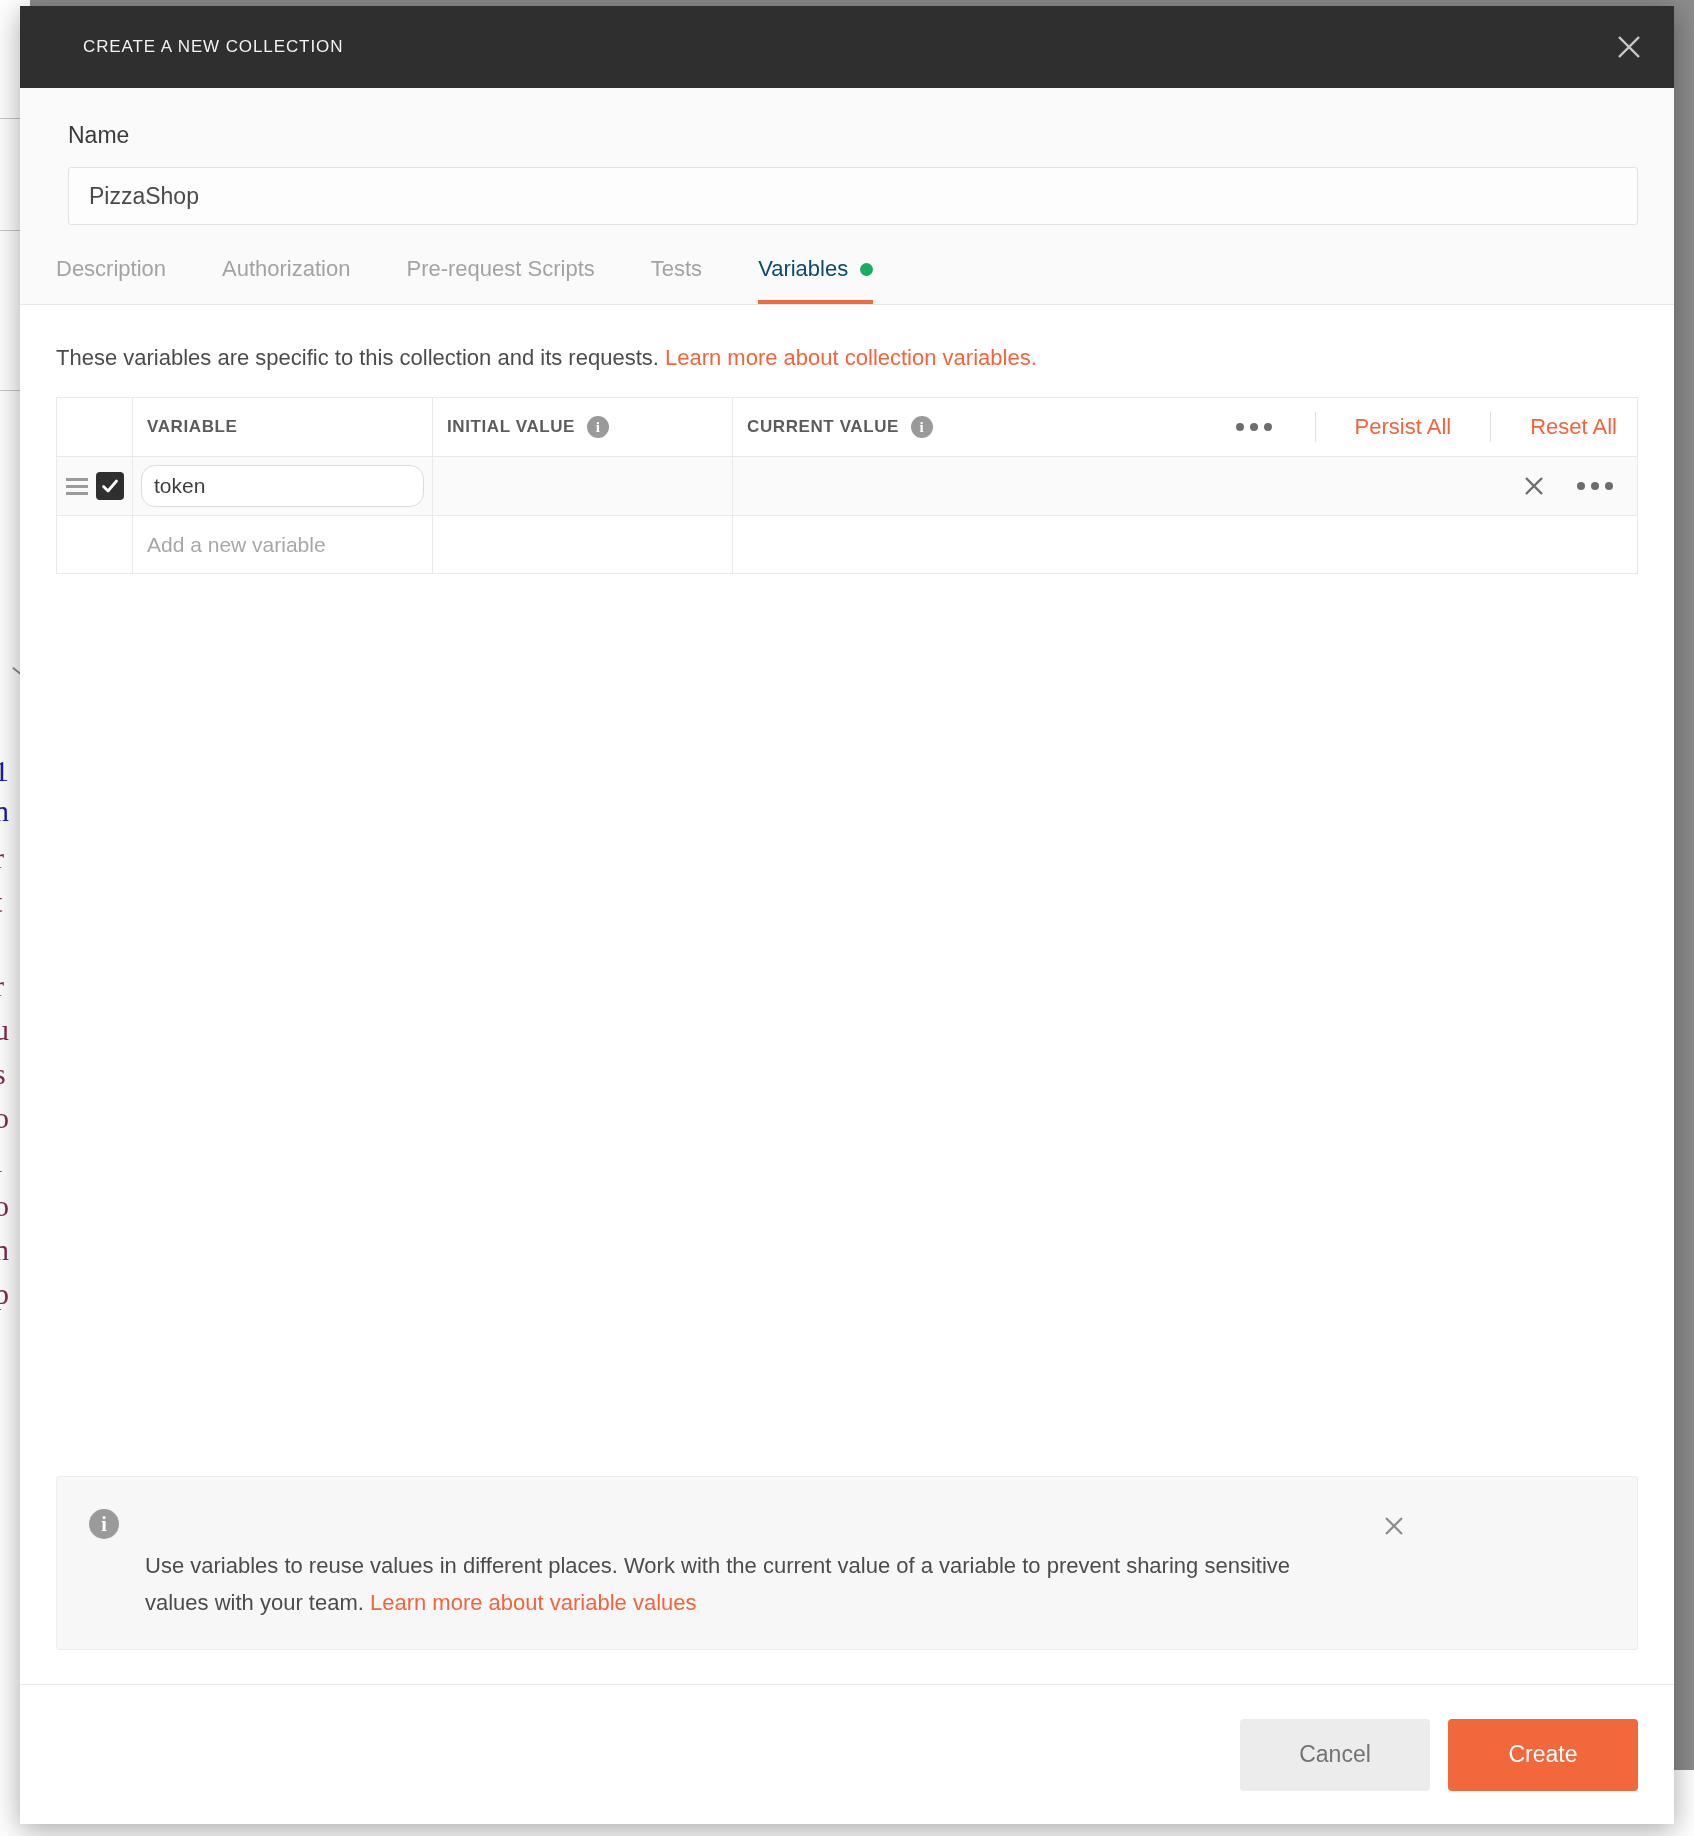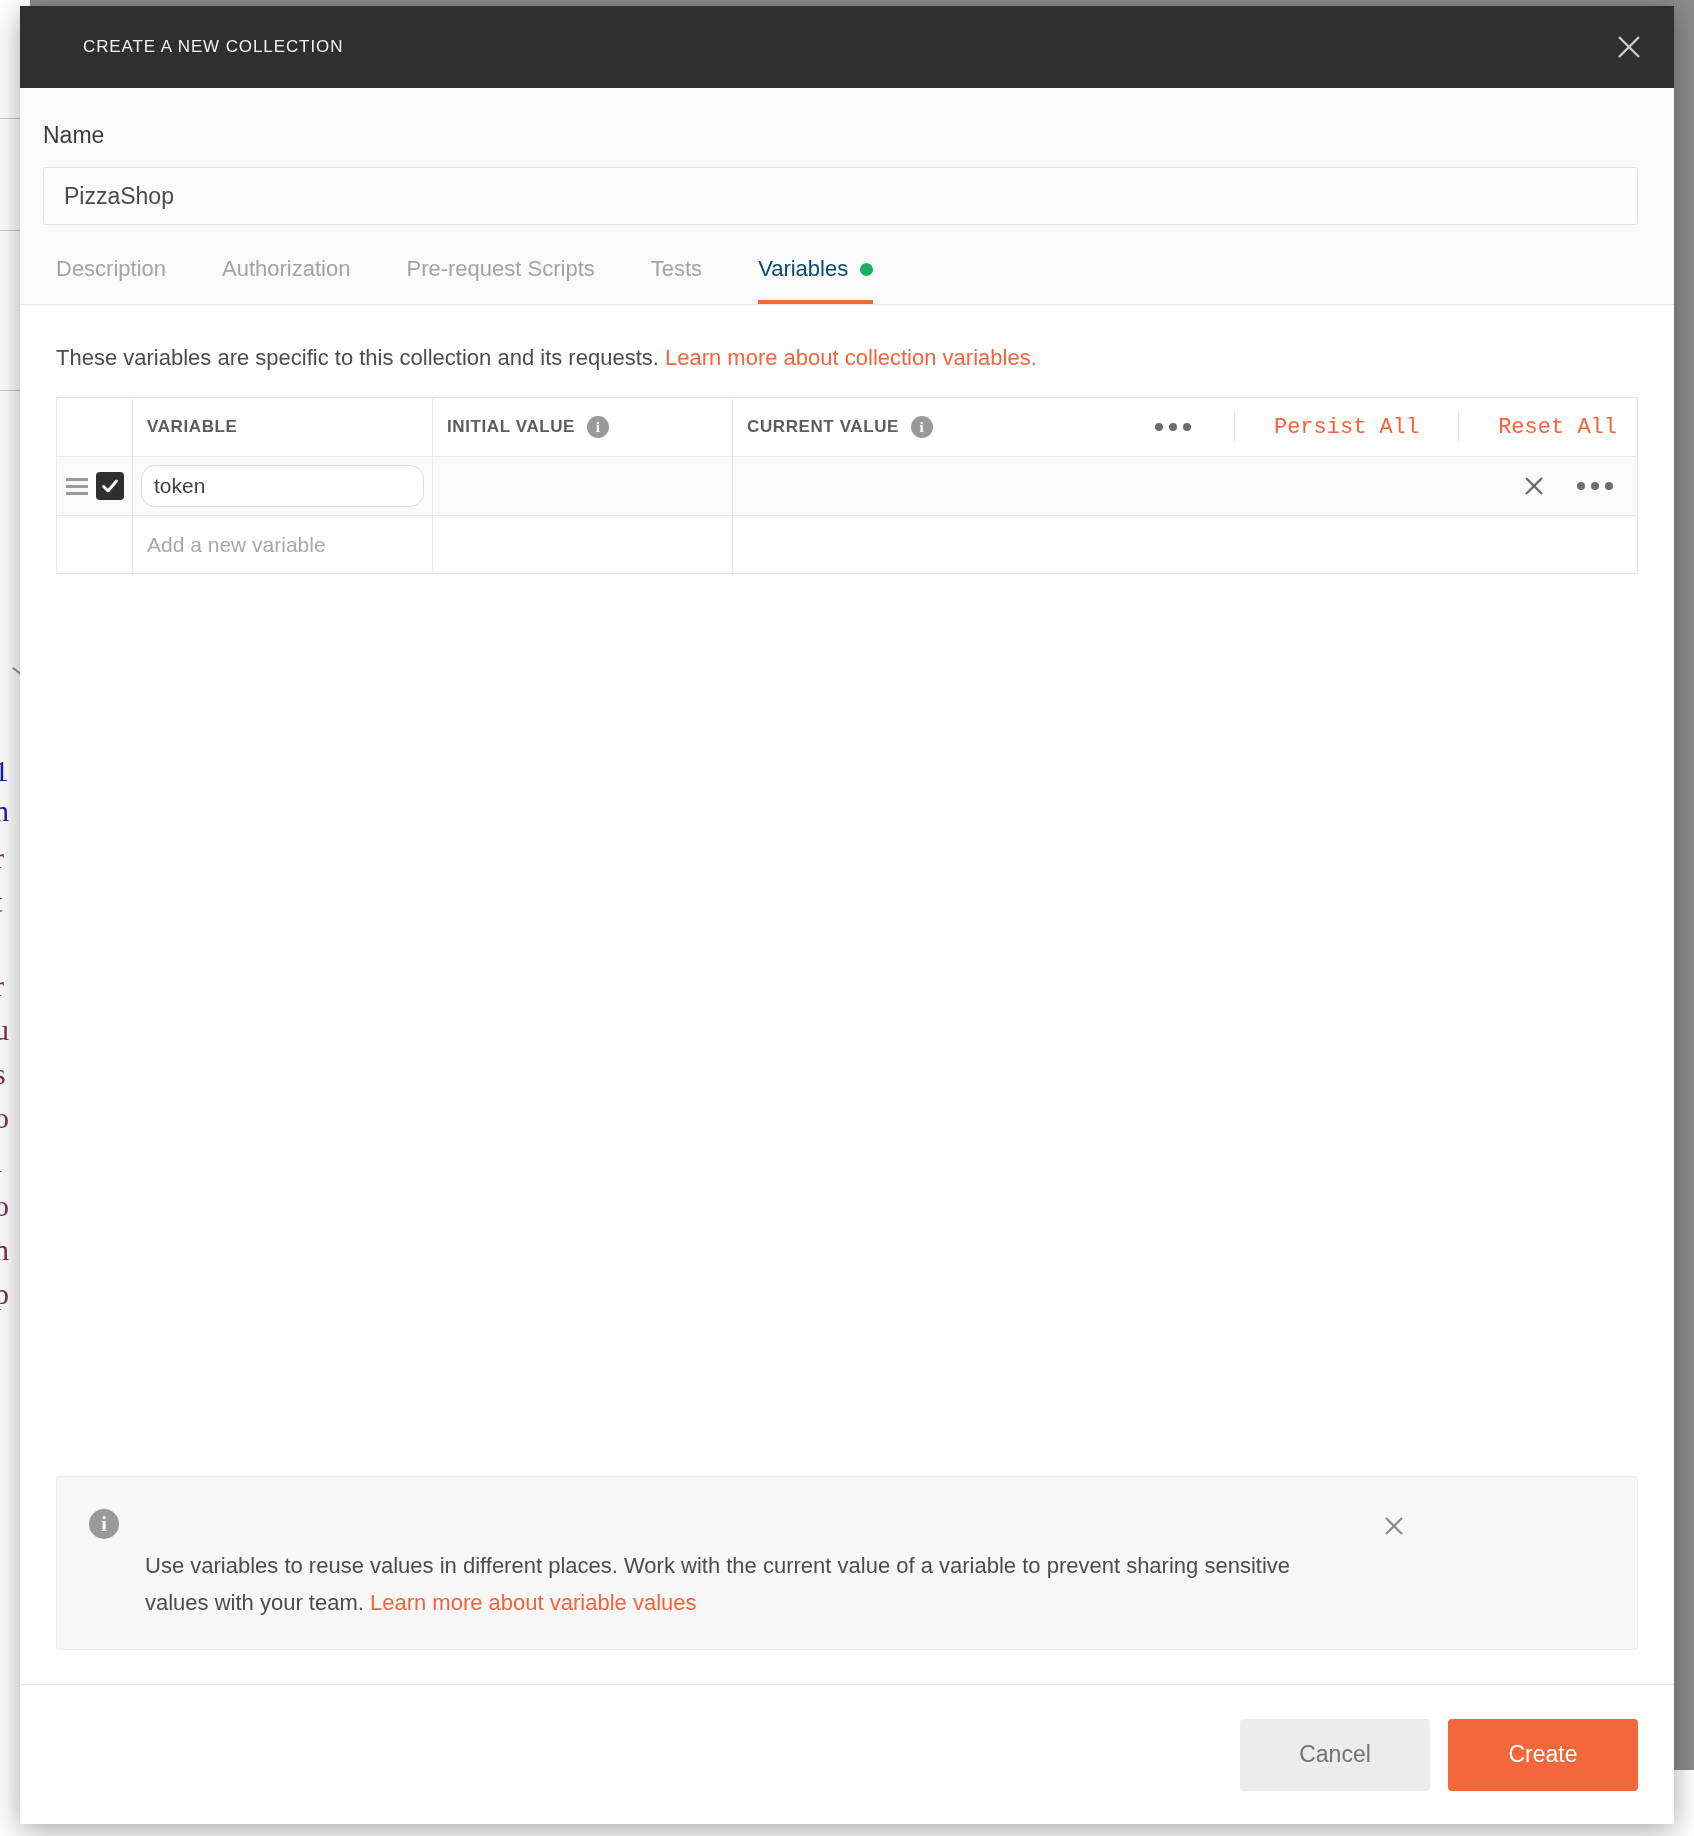--- a/index.html
+++ b/index.html
@@ -104,21 +104,21 @@
 
   .modal-body {
     flex: 1 1 auto;
     display: flex;
     flex-direction: column;
     min-height: 0;
   }
 
   .name-section {
     background: #fafafa;
-    padding: 34px 36px 0 23px;
+    padding: 34px 36px 0 48px;
   }
   .name-label {
     font-size: 23px;
     color: #3b3b3b;
     margin-bottom: 18px;
   }
   .name-input {
     width: 100%;
     box-sizing: border-box;
     height: 58px;
@@ -228,21 +228,20 @@
     cursor: pointer;
   }
 
   .th-actions {
     display: flex;
     align-items: center;
     justify-content: flex-start;
     height: 100%;
     padding-right: 20px;
     gap: 17px;
-    font-family: Liberation Mono, monospace;
   }
   .th-actions .sep {
     width: 1px;
     height: 30px;
     background: #e0e0e0;
     margin: 0 22px;
   }
   .kebab {
     display: inline-flex;
     gap: 6px;

